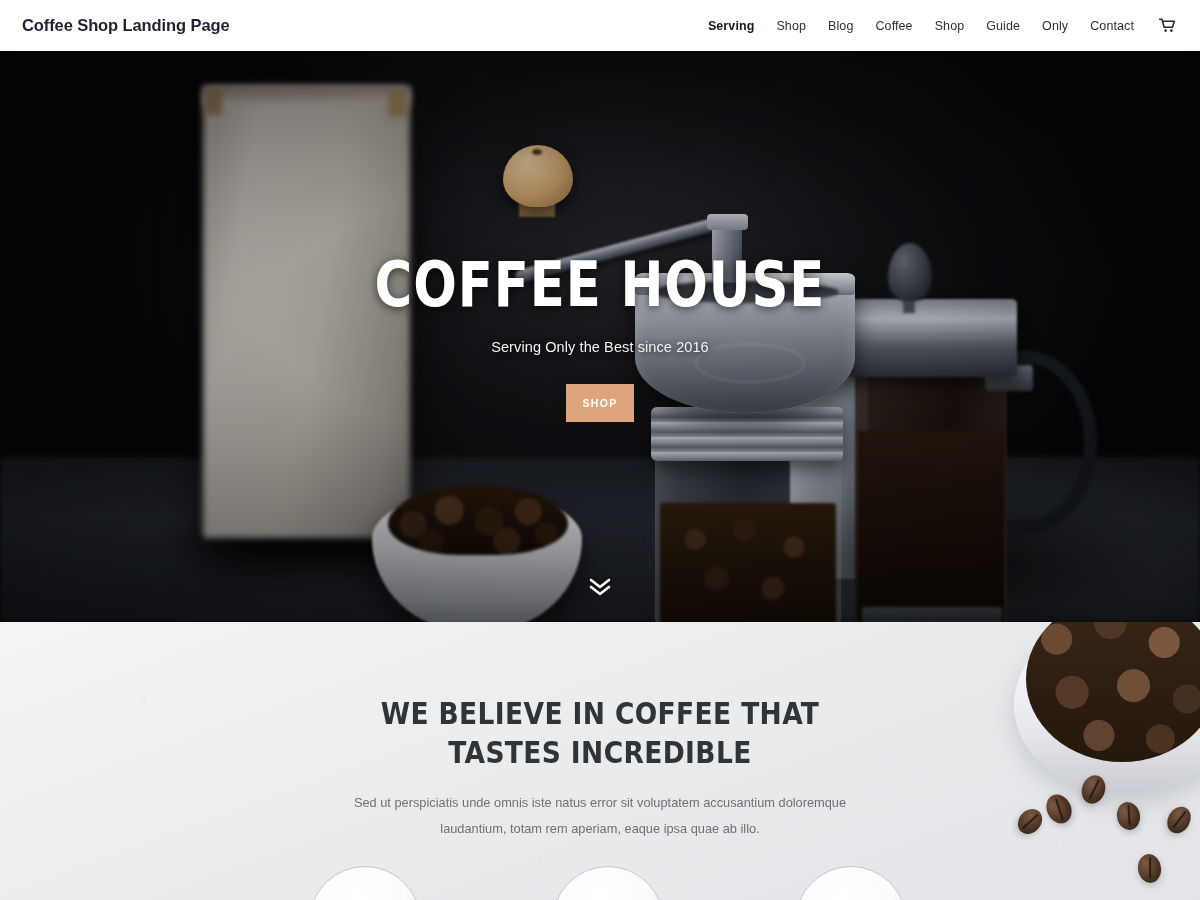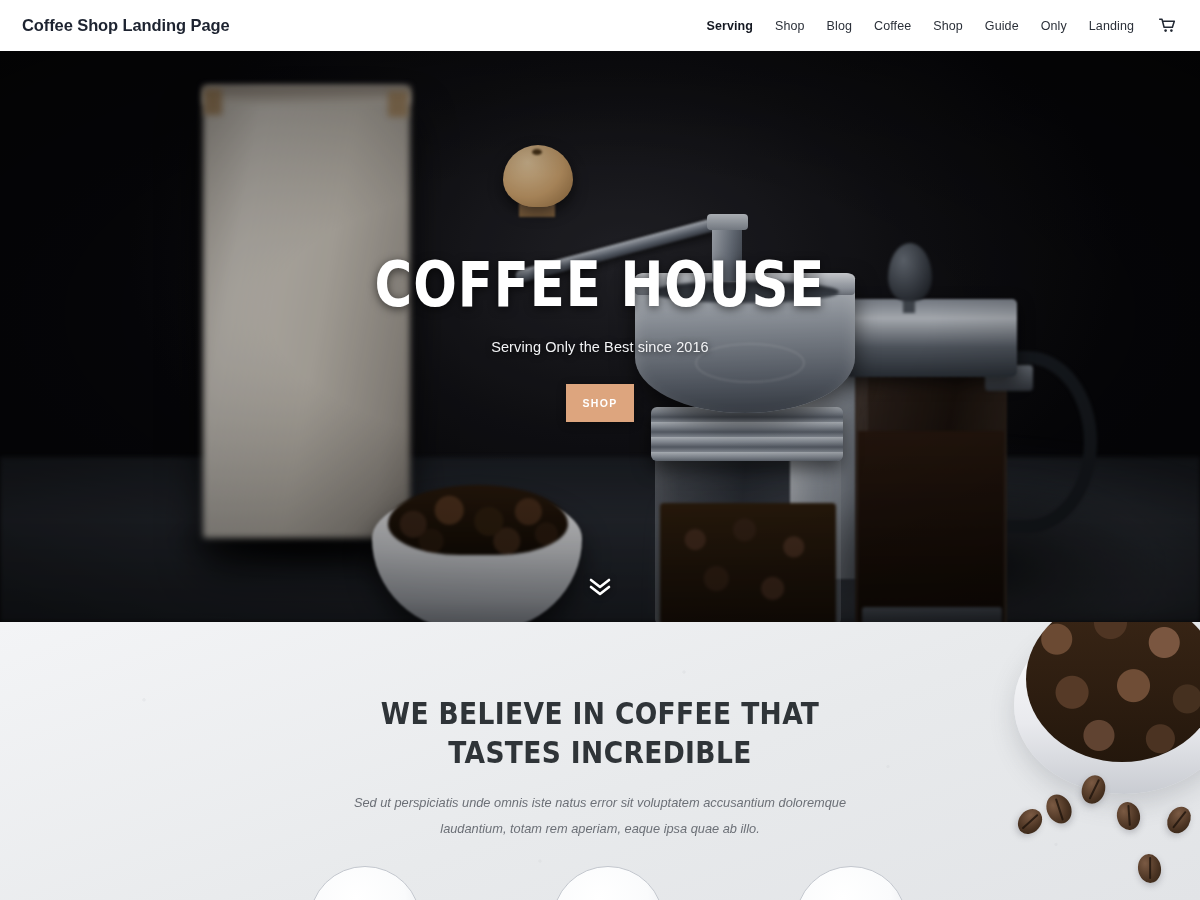--- a/index.html
+++ b/index.html
@@ -338,21 +338,20 @@
     font-size:31px; line-height:1.25;
     font-weight:bold; color:#2f3438;
     text-transform:uppercase; letter-spacing:.4px;
     transform:scaleX(.95);
   }
   .feature-text{
     margin-top:18px;
     width:500px; text-align:center;
     font-size:12.8px; line-height:2.05;
     color:#6c7077;
-    font-style:italic;
   }
 
   
   .deco-bowl{
     position:absolute; right:-34px; top:-6px;
     width:220px; height:178px;
     border-radius:50%;
     background:linear-gradient(#ffffff,#e9eaee 60%,#c9ccd2);
     box-shadow:0 10px 24px rgba(90,95,105,.22);
     z-index:3;
@@ -405,21 +404,21 @@
   <div class="brand">Coffee Shop Landing Page</div>
 
   <nav class="nav">
     <a class="nav-item active" href="#">Serving</a>
     <a class="nav-item" href="#">Shop</a>
     <a class="nav-item" href="#">Blog</a>
     <a class="nav-item" href="#">Coffee</a>
     <a class="nav-item" href="#">Shop</a>
     <a class="nav-item" href="#">Guide</a>
     <a class="nav-item" href="#">Only</a>
-    <a class="nav-item" href="#">Landing</a>
+    <a class="nav-item" href="#">Contact</a>
     <span class="cart-icon">
       <svg width="17" height="15" viewBox="0 0 17 15" fill="none" stroke="currentColor" stroke-width="1.5">
         <path d="M0.7 1.2h2.3l2.1 8.1h8.3l1.9-6H4" stroke-linecap="round" stroke-linejoin="round"></path>
         <circle cx="6.6" cy="12.6" r="1.3" fill="currentColor" stroke="none"></circle>
         <circle cx="12.4" cy="12.6" r="1.3" fill="currentColor" stroke="none"></circle>
       </svg>
     </span>
   </nav>
 </header>
 

